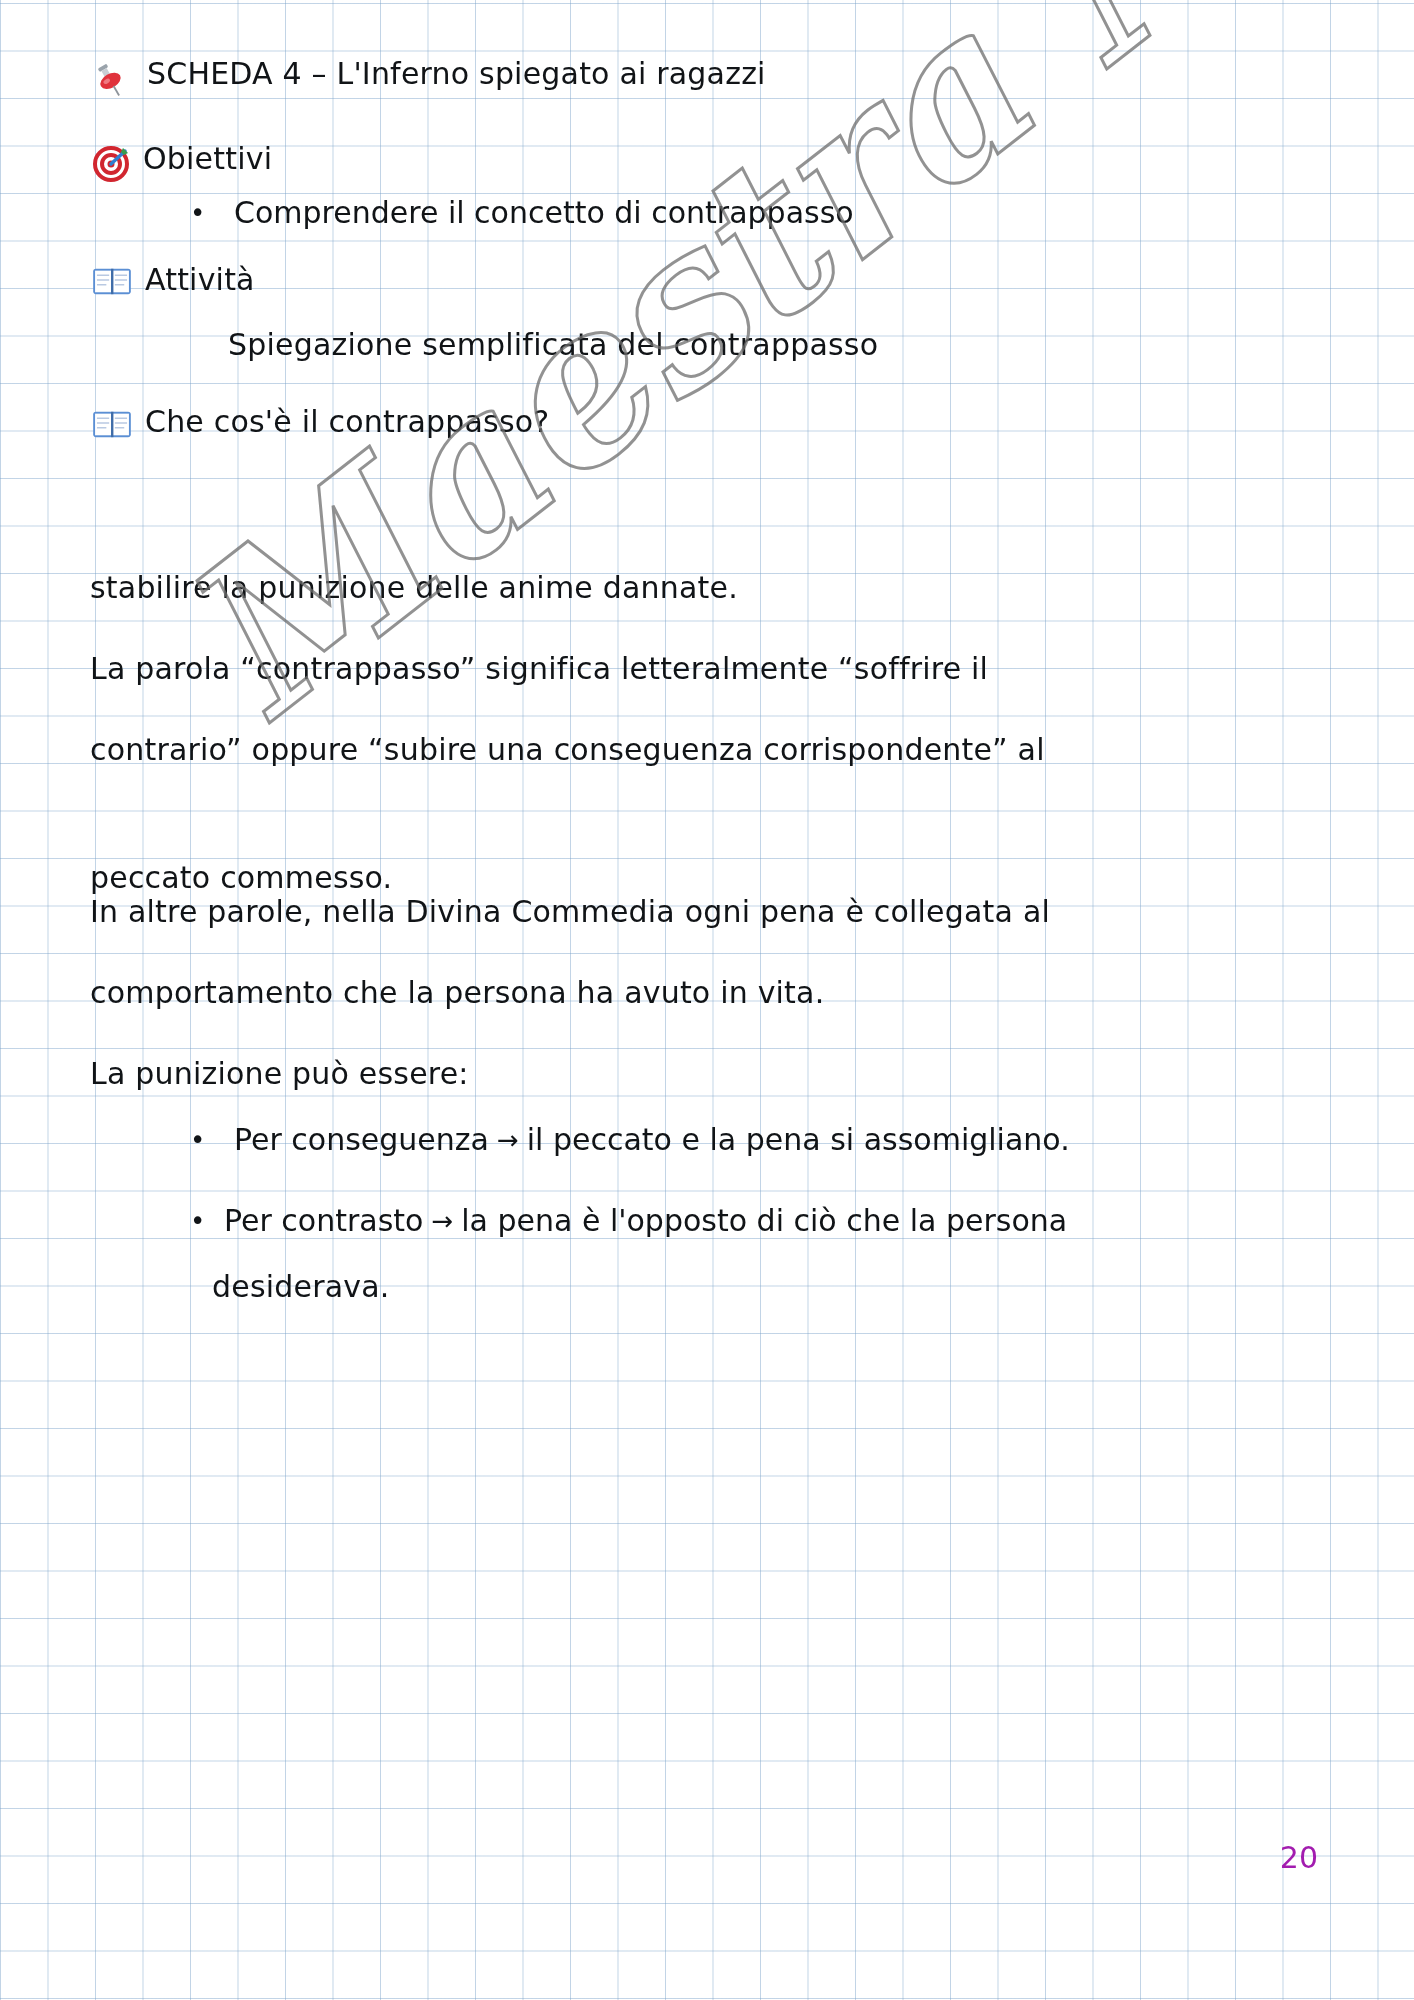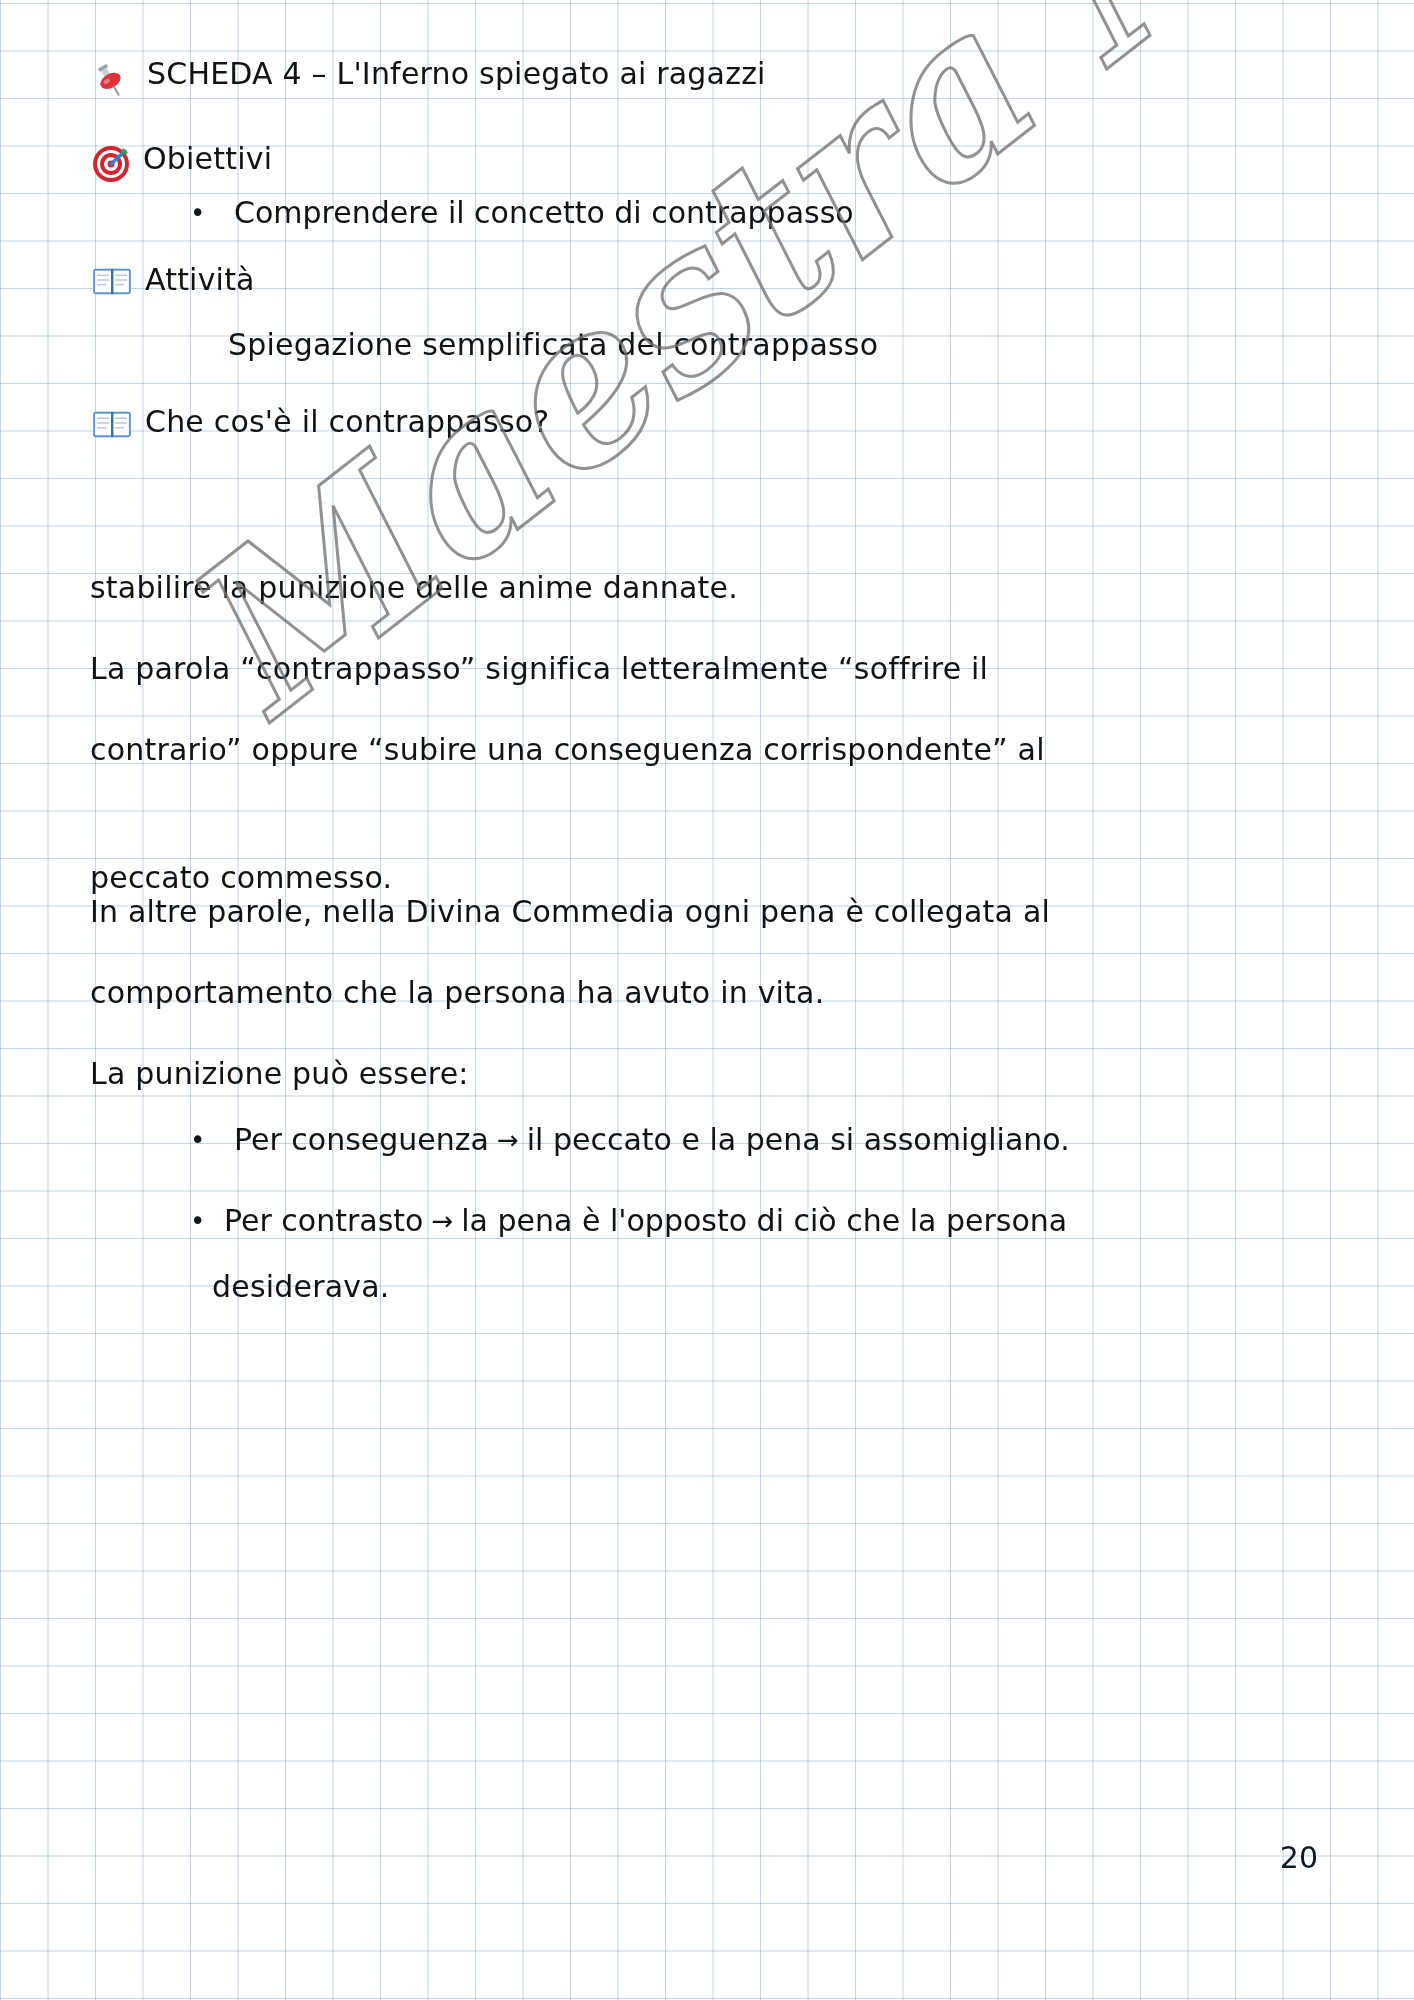--- a/index.html
+++ b/index.html
@@ -100,21 +100,21 @@
     white-space: nowrap;
     pointer-events: none;
     user-select: none;
   }
 
   .page-number {
     position: absolute;
     right: 96px;
     top: 1840px;
     font-size: 30px;
-    color: #0f172a;
+    color: #a21caf;
     font-family: "DejaVu Sans", sans-serif;
   }
 </style>
 </head>
 <body>
 
 <div class="page"></div>
 
 <div class="content">
 

